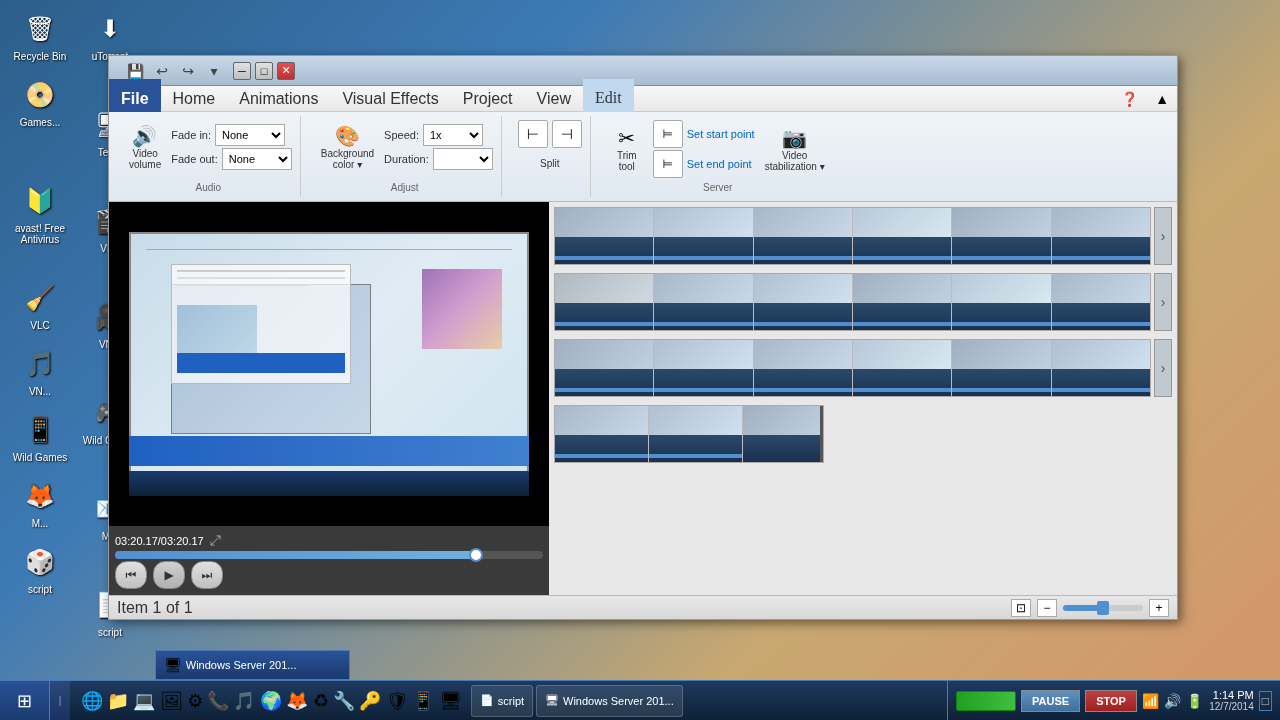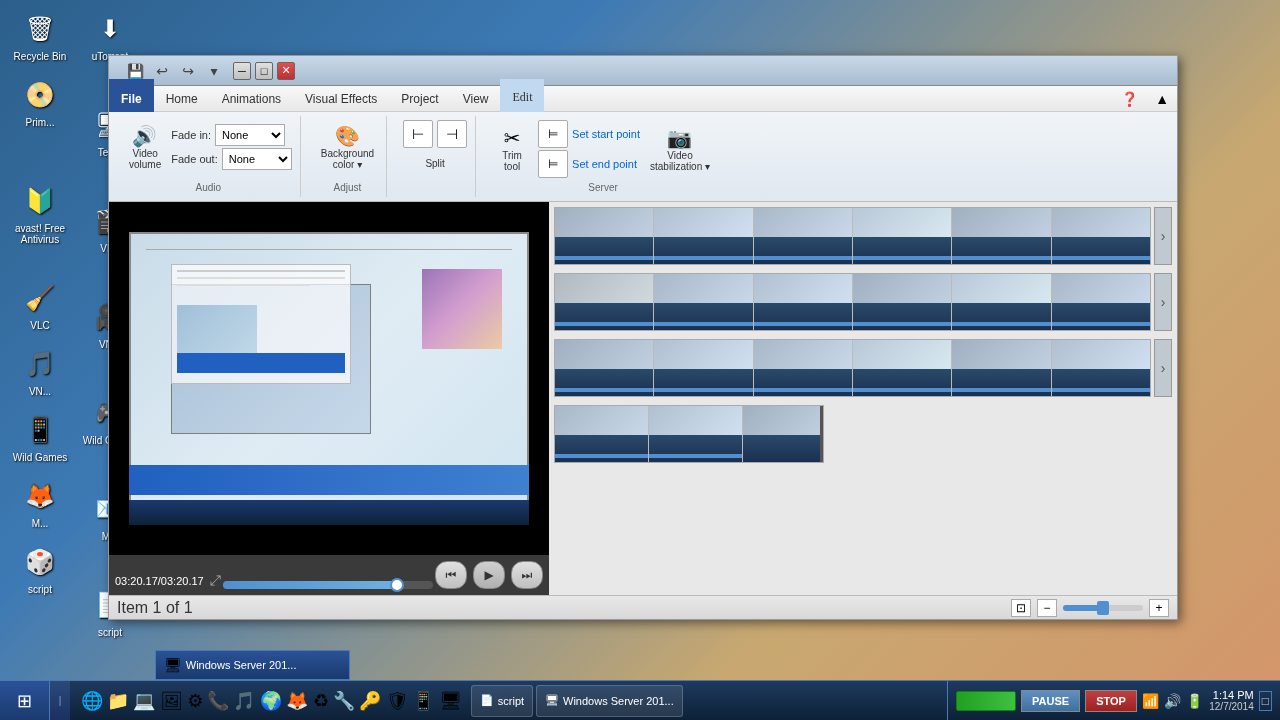--- a/index.html
+++ b/index.html
@@ -83,21 +83,21 @@
       font-size: 11px; font-weight: bold;
     }
 
     
     .menu-bar {
       height: 26px; background: linear-gradient(to bottom, #f8f8f8, #e8e8e8);
       display: flex; align-items: center; border-bottom: 1px solid #ccc;
     }
     .menu-item {
       padding: 8px 12px; height: 40px; display: flex; align-items: center;
-      cursor: pointer; font-size: 12px; color: #333;
+      cursor: pointer; font-size: 16px; color: #333;
     }
     .menu-item.active { background: #c0d8f0; border-bottom: 2px solid #0078d4; font-family: Liberation Serif, serif; }
 
     
     .ribbon {
       background: linear-gradient(to bottom, #f0f4f8, #e0e8f0);
       border-bottom: 1px solid #bbb;
       display: flex; align-items: stretch; padding: 4px 8px; gap: 8px;
       min-height: 80px;
     }
@@ -161,21 +161,21 @@
       position: absolute; bottom: 30px; left: 20px; right: 20px; height: 25px;
       background: linear-gradient(to bottom, #1a3a6e, #0d2137);
     }
     .vf-corner-img {
       position: absolute; top: 35px; right: 25px; width: 80px; height: 80px;
       background: linear-gradient(135deg, #8040a0 0%, #d080c0 50%, #f0c080 100%);
       opacity: 0.7;
     }
 
     .preview-controls {
-      background: #3a3a3a; padding: 6px; display: flex; flex-direction: row; align-items: flex-end; gap: 2px;
+      background: #3a3a3a; padding: 6px; display: flex; flex-direction: column; align-items: flex-start; gap: 2px;
     }
     .time-display { color: white; font-size: 11px; display: flex; align-items: center; gap: 6px; }
     .time-expand { color: #aaa; cursor: pointer; font-size: 14px; }
     .progress-bar-container {
       width: 100%; height: 8px; background: #555; border-radius: 4px; cursor: pointer; position: relative;
     }
     .progress-bar-fill { height: 100%; background: linear-gradient(to right, #5090d0, #70b0e0); border-radius: 4px; width: 85%; }
     .progress-handle {
       position: absolute; right: 14%; top: -3px; width: 14px; height: 14px;
       background: white; border-radius: 50%; border: 2px solid #5090d0;
@@ -285,21 +285,21 @@
 
 <div class="desktop">
 
   <div class="desktop-icons">
     <div class="desktop-icon">
       <div class="icon-img">🗑</div>
       <span>Recycle Bin</span>
     </div>
     <div class="desktop-icon">
       <div class="icon-img">📀</div>
-      <span>Prim...</span>
+      <span>Games...</span>
     </div>
     <div class="desktop-icon" style="margin-top: 40px;">
       <div class="icon-img">🔰</div>
       <span>avast! Free Antivirus</span>
     </div>
     <div class="desktop-icon" style="margin-top: 20px;">
       <div class="icon-img">🧹</div>
       <span>VLC</span>
     </div>
     <div class="desktop-icon">
@@ -405,20 +405,34 @@
           </div>
         </div>
         <div class="ribbon-group-label">Audio</div>
       </div>
 
       <div class="ribbon-group">
         <div class="ribbon-controls">
           <div class="ribbon-btn">
             <div class="ribbon-btn-icon">🎨</div>
             <div class="ribbon-btn-label">Background<br>color ▾</div>
+          </div>
+          <div class="ribbon-split-group">
+            <div class="ribbon-row">
+              <span class="ribbon-label">Speed:</span>
+              <select class="ribbon-select" style="width:60px;">
+                <option>1x</option><option>0.25x</option><option>0.5x</option><option>2x</option><option>4x</option>
+              </select>
+            </div>
+            <div class="ribbon-row">
+              <span class="ribbon-label">Duration:</span>
+              <select class="ribbon-select" style="width:60px;">
+                <option></option>
+              </select>
+            </div>
           </div>
         </div>
         <div class="ribbon-group-label">Adjust</div>
       </div>
 
       <div class="ribbon-group">
         <div style="display:flex;flex-direction:column;align-items:center;gap:4px;">
           <div style="display:flex;gap:4px;">
             <div class="ribbon-icon-btn">⊢</div>
             <div class="ribbon-icon-btn">⊣</div>

